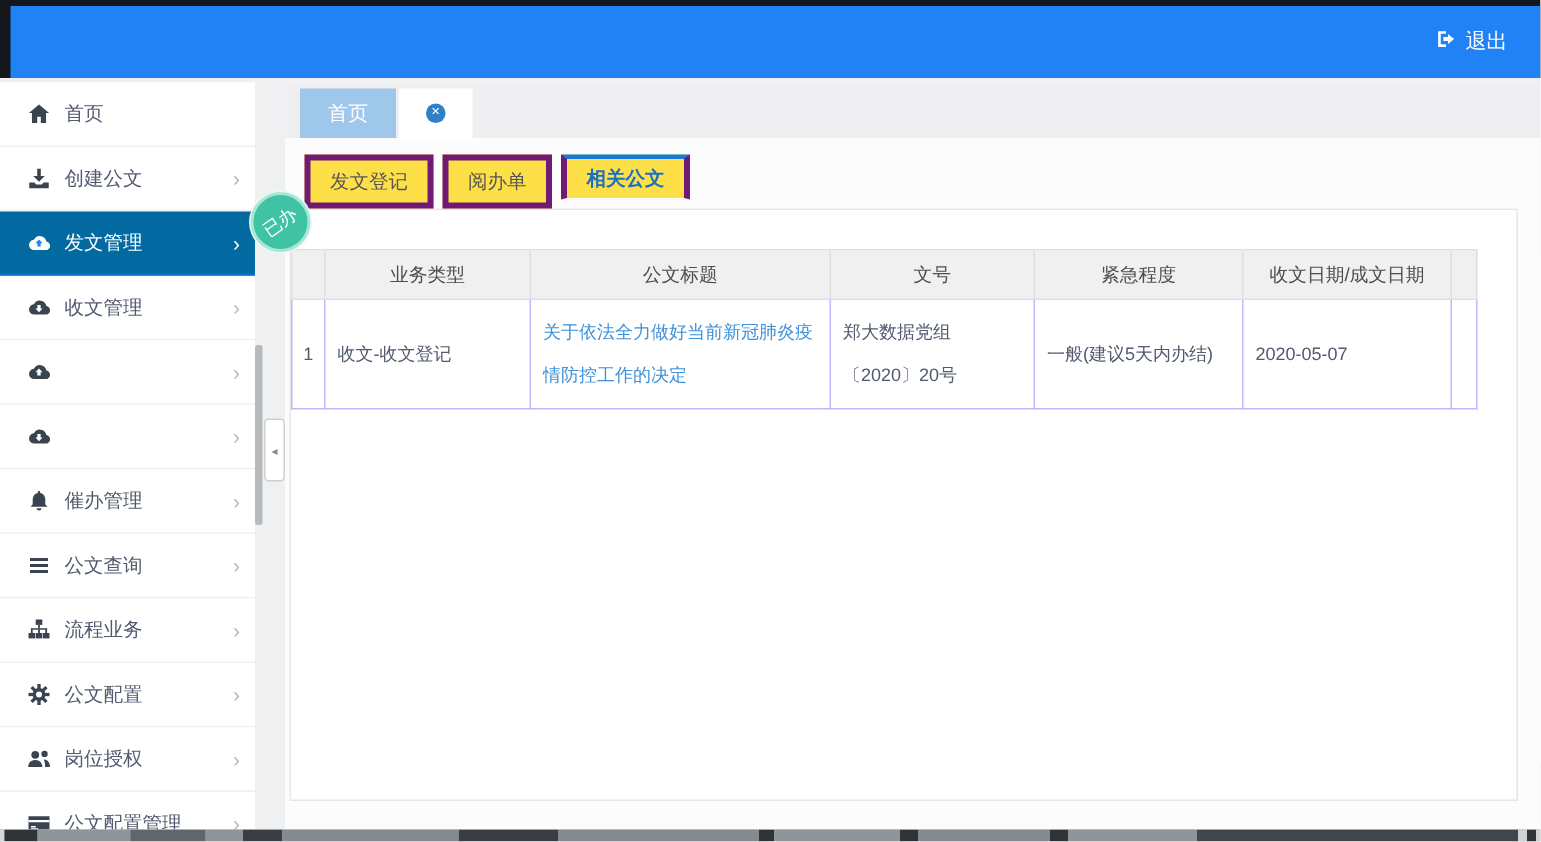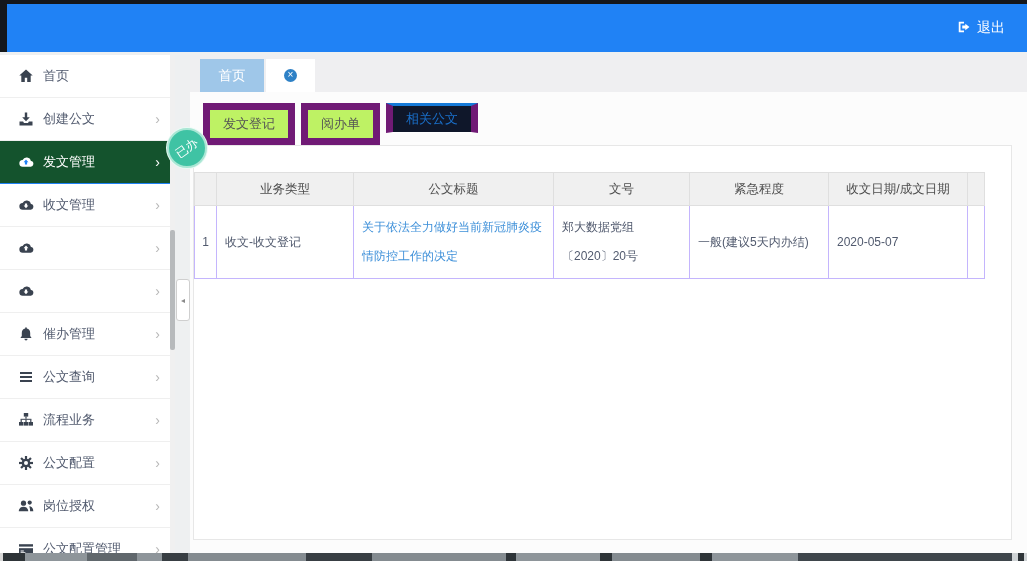--- a/index.html
+++ b/index.html
@@ -2,50 +2,50 @@
 <html><head>
 <meta charset="utf-8">
 <style>
   html,body{margin:0;padding:0}
   body{font-family:"Liberation Sans","DejaVu Sans",sans-serif}
   .screen{position:relative;width:1027px;height:561px;overflow:hidden;background:#eef0f1}
 
   
   .topbar{position:absolute;left:0;top:0;width:1027px;height:52px;background:#14171b}
   .topbar-blue{position:absolute;left:7px;top:4px;right:0;bottom:0;background:#2082f5}
-  .logout{position:absolute;right:22px;top:50%;transform:translateY(-50%);display:flex;align-items:flex-end;gap:6px;color:#fff;font-size:14px;cursor:pointer}
+  .logout{position:absolute;right:22px;top:50%;transform:translateY(-50%);display:flex;align-items:flex-start;gap:6px;color:#fff;font-size:14px;cursor:pointer}
   .logout svg{width:14px;height:14px;fill:#fff}
 
   
   .sidebar{position:absolute;left:0;top:55px;width:170px;height:498px;background:#fff;border-right:1px solid #e3e3e3;overflow:hidden}
   .side-item{height:42px;display:flex;align-items:center;gap:9px;padding:0 10px 0 18px;border-bottom:1px solid #efefef;color:#515a6e;font-size:13px;cursor:pointer;background:#fff}
   .side-item .icon{width:16px;height:16px;display:inline-flex}
   .side-item .icon svg{width:16px;height:16px;fill:#3a4350}
   .side-item .arrow{margin-left:auto;color:#b8b8b8;font-size:14px}
-  .side-item.active{background:#14532d;color:#fff;border-bottom-color:#2082f5}
+  .side-item.active{background:#0369a1;color:#fff;border-bottom-color:#2082f5}
   .side-item.active .icon svg{fill:#fff}
   .side-item.active .arrow{color:#fff}
   .side-item svg .cut{fill:#fff}
   .side-item.active svg .cut{fill:#2082f5}
 
   .side-scrollbar{position:absolute;left:170px;top:55px;width:5px;height:498px;background:#f0f0f0}
   .side-scrollbar .thumb{position:absolute;left:0;top:175px;width:5px;height:120px;background:#b7babc;border-radius:2px}
   .collapse-handle{position:absolute;left:176px;top:279px;width:12px;height:40px;background:#fff;border:1px solid #cfcfcf;border-radius:3px;display:flex;align-items:center;justify-content:center;color:#8a8a8a;font-size:8px;cursor:pointer;z-index:3}
 
   
   .content{position:absolute;left:190px;top:55px;right:0;height:498px;background:#fcfcfc}
   .tabstrip{height:37px;background:#efeff1;display:flex;align-items:flex-end}
   .main-tab{height:33px;display:flex;align-items:center;justify-content:center;font-size:13.5px;cursor:pointer}
   .main-tab.home{width:64px;margin-left:10px;background:#9fc7e9;color:#fff}
   .main-tab.doc{background:#fff;color:#474747;padding:0 18px;gap:8px;margin-left:2px}
   .tab-close{width:13px;height:13px;border-radius:50%;background:#2e81c6;color:#fff;font-size:10px;line-height:12px;text-align:center;display:inline-block;cursor:pointer}
 
   .subtabs{margin:11px 0 0 13px;display:flex}
-  .sub-tab{height:28px;line-height:28px;padding:0 13px;border:7px solid #701a75;background:#bef264;color:#555;font-size:13px;margin-right:6px;cursor:pointer;position:relative;z-index:2}
-  .sub-tab.active{background:#0f172a;color:#1a6fc9;font-weight:normal;border-top:3px solid #157ad8;height:26px;line-height:25px;border-bottom:1px solid #fff;margin-bottom:-1px}
+  .sub-tab{height:28px;line-height:28px;padding:0 13px;border:4px solid #701a75;background:#fde047;color:#555;font-size:13px;margin-right:6px;cursor:pointer;position:relative;z-index:2}
+  .sub-tab.active{background:#fde047;color:#1a6fc9;font-weight:bold;border-top:3px solid #157ad8;height:26px;line-height:25px;border-bottom:1px solid #fff;margin-bottom:-1px}
 
   .card{margin-left:3px;margin-right:15px;height:393px;border:1px solid #e7e7e7;background:#fff}
   table{border-collapse:collapse;margin:26px 0 0 0;font-size:12px;color:#515a6e;table-layout:fixed}
   th{background:#f0f0f0;border:1px solid #dfdfdf;height:32px;font-weight:400;color:#4d4d4d;font-size:12.5px;padding:0 4px}
   td{border:1px solid #c4b5fd;height:64px;vertical-align:middle;padding:4px 8px;line-height:2.4;background:#fff}
   td.c{text-align:center;padding:4px 2px}
   td a{color:#3e90d9;text-decoration:none;cursor:pointer}
 
   
   .badge{position:absolute;left:167px;top:128px;width:36px;height:36px;border-radius:50%;background:#3fc3a4;border:2px solid #a9e6d4;display:flex;align-items:center;justify-content:center;z-index:5;box-shadow:0 0 0 1px #eafaf5}

